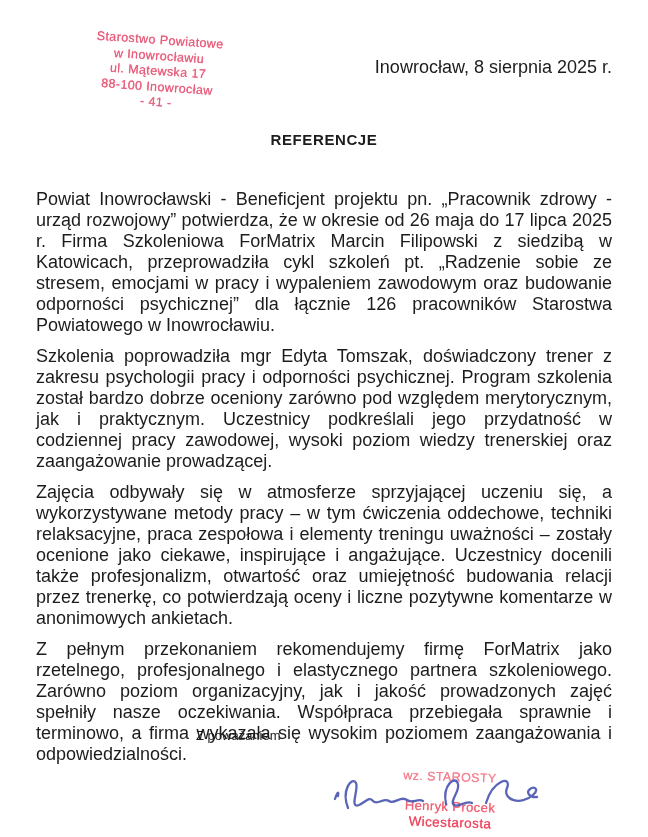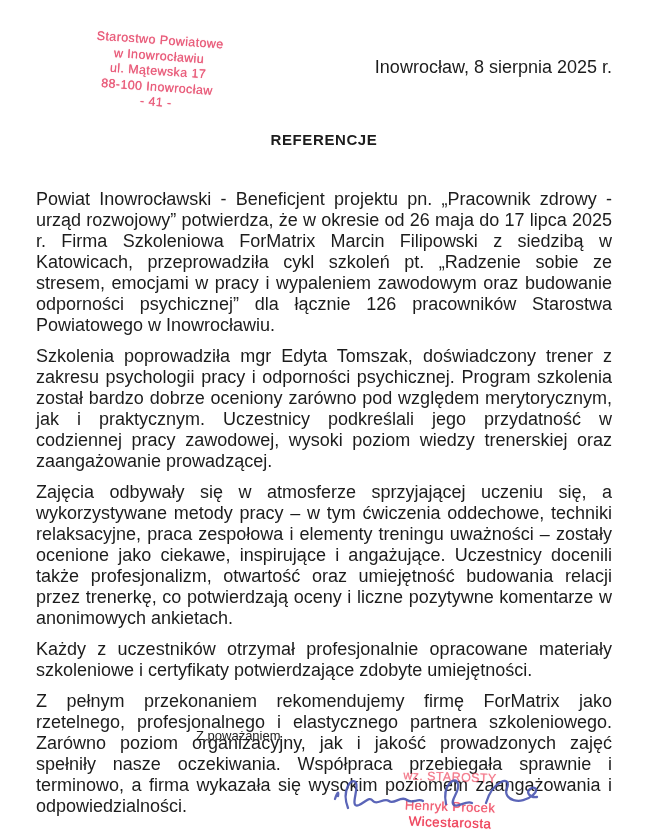--- a/index.html
+++ b/index.html
@@ -82,21 +82,20 @@
   </div>
 
   <div class="date-line">Inowrocław, 8 sierpnia 2025 r.</div>
 
   <div class="doc-title">REFERENCJE</div>
 
   <div class="body-text">
     <p>Powiat Inowrocławski - Beneficjent projektu pn. „Pracownik zdrowy - urząd rozwojowy” potwierdza, że w okresie od 26 maja do 17 lipca 2025 r. Firma Szkoleniowa ForMatrix Marcin Filipowski z siedzibą w Katowicach, przeprowadziła cykl szkoleń pt. „Radzenie sobie ze stresem, emocjami w pracy i wypaleniem zawodowym oraz budowanie odporności psychicznej” dla łącznie 126 pracowników Starostwa Powiatowego w Inowrocławiu.</p>
     <p>Szkolenia poprowadziła mgr Edyta Tomszak, doświadczony trener z zakresu psychologii pracy i odporności psychicznej. Program szkolenia został bardzo dobrze oceniony zarówno pod względem merytorycznym, jak i praktycznym. Uczestnicy podkreślali jego przydatność w codziennej pracy zawodowej, wysoki poziom wiedzy trenerskiej oraz zaangażowanie prowadzącej.</p>
     <p>Zajęcia odbywały się w atmosferze sprzyjającej uczeniu się, a wykorzystywane metody pracy – w tym ćwiczenia oddechowe, techniki relaksacyjne, praca zespołowa i elementy treningu uważności – zostały ocenione jako ciekawe, inspirujące i angażujące. Uczestnicy docenili także profesjonalizm, otwartość oraz umiejętność budowania relacji przez trenerkę, co potwierdzają oceny i liczne pozytywne komentarze w anonimowych ankietach.</p>
-    <p>Każdy z uczestników otrzymał profesjonalnie opracowane materiały szkoleniowe i certyfikaty potwierdzające zdobyte umiejętności.</p>
     <p>Z pełnym przekonaniem rekomendujemy firmę ForMatrix jako rzetelnego, profesjonalnego i elastycznego partnera szkoleniowego. Zarówno poziom organizacyjny, jak i jakość prowadzonych zajęć spełniły nasze oczekiwania. Współpraca przebiegała sprawnie i terminowo, a firma wykazała się wysokim poziomem zaangażowania i odpowiedzialności.</p>
   </div>
 
   <div class="closing">Z poważaniem</div>
 
   <div class="sig-block">
     <div class="sig-stamp l1">wz. STAROSTY</div>
     <div class="sig-stamp l2">Henryk Procek</div>
     <div class="sig-stamp l3">Wicestarosta</div>
     <svg class="signature-svg" width="240" height="52" viewBox="0 0 240 52">

